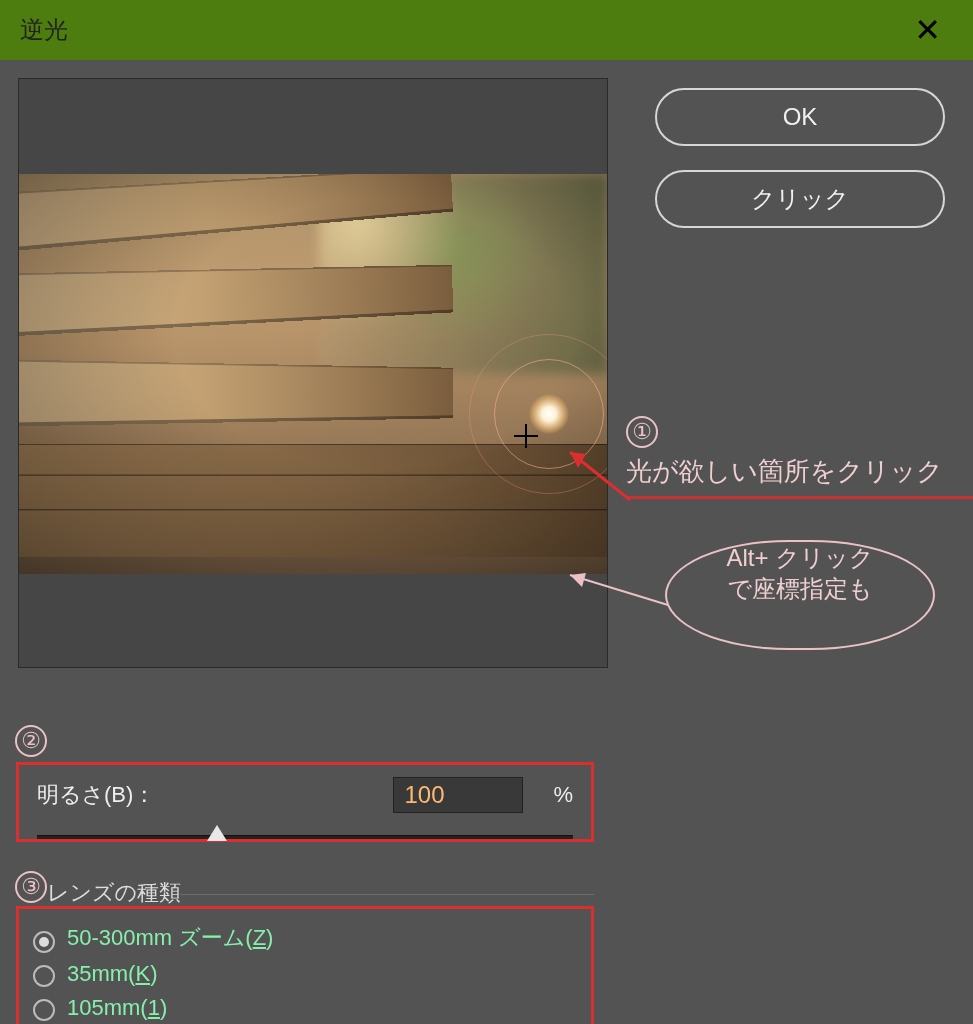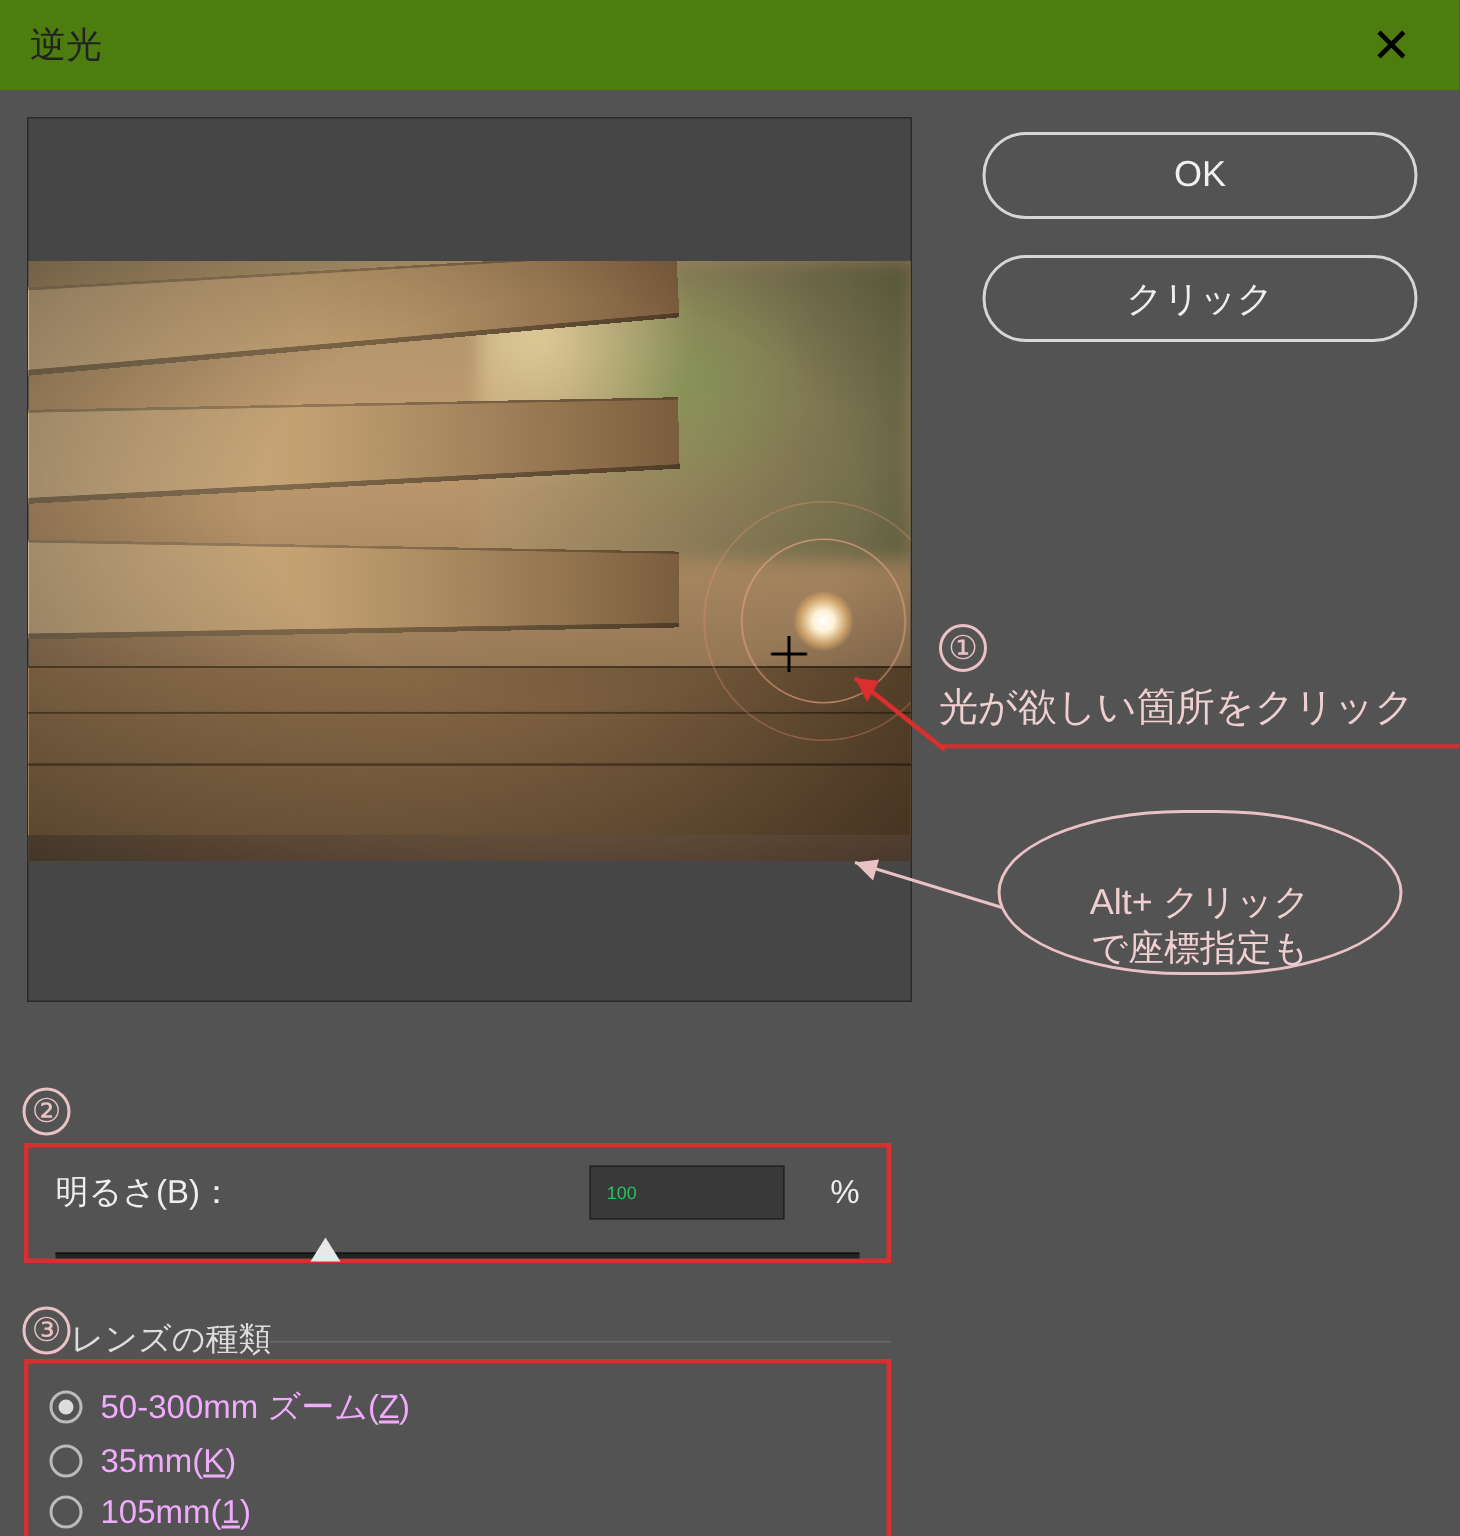--- a/index.html
+++ b/index.html
@@ -210,21 +210,21 @@
     width:70px; height:70px;
     pointer-events:none;
   }
   .bubble {
     position:absolute;
     left:665px; top:480px;
     width:270px; height:110px;
     border:2px solid #eac2c5;
     border-radius:55% 55% 55% 55% / 60% 60% 60% 60%;
     display:flex;
-    align-items:flex-end;
+    align-items:flex-start;
     justify-content:center;
     text-align:center;
     color:#f0cfd0;
     font-size:24px;
     line-height:1.3;
   }
   .arrow-pink {
     position:absolute;
     left:560px; top:505px;
     width:110px; height:60px;
@@ -245,22 +245,22 @@
     color:#eee;
     font-size:22px;
   }
   .bright-label{ flex:0 0 auto; }
   .bright-spacer{ flex:1; }
   .bright-input{
     width:130px;
     height:36px;
     background:#393939;
     border:1px solid #222;
-    color:#22c55e;
-    font-size:12px;
+    color:#fdba74;
+    font-size:24px;
     padding:0 10px;
   }
   .pct{ margin-left:30px;}
   .slider-wrap{
     position:relative;
     margin-top:14px;
     height:20px;
   }
   .slider-track{
     position:absolute;
@@ -295,23 +295,23 @@
   }
   .lens-box{
     position:absolute;
     left:16px; top:846px;
     width:578px;
     border:3px solid #db2f2f;
     padding:10px 14px 12px 14px;
   }
   .radio-row{
     display:flex;
-    align-items:center;
+    align-items:flex-end;
     gap:12px;
-    color:#f0abfc;
+    color:#86efac;
     font-size:22px;
     padding:4px 0;
     cursor:pointer;
   }
   .radio{
     width:22px;height:22px;
     border:2px solid #bbb;
     border-radius:50%;
     display:inline-flex;
     align-items:center;

